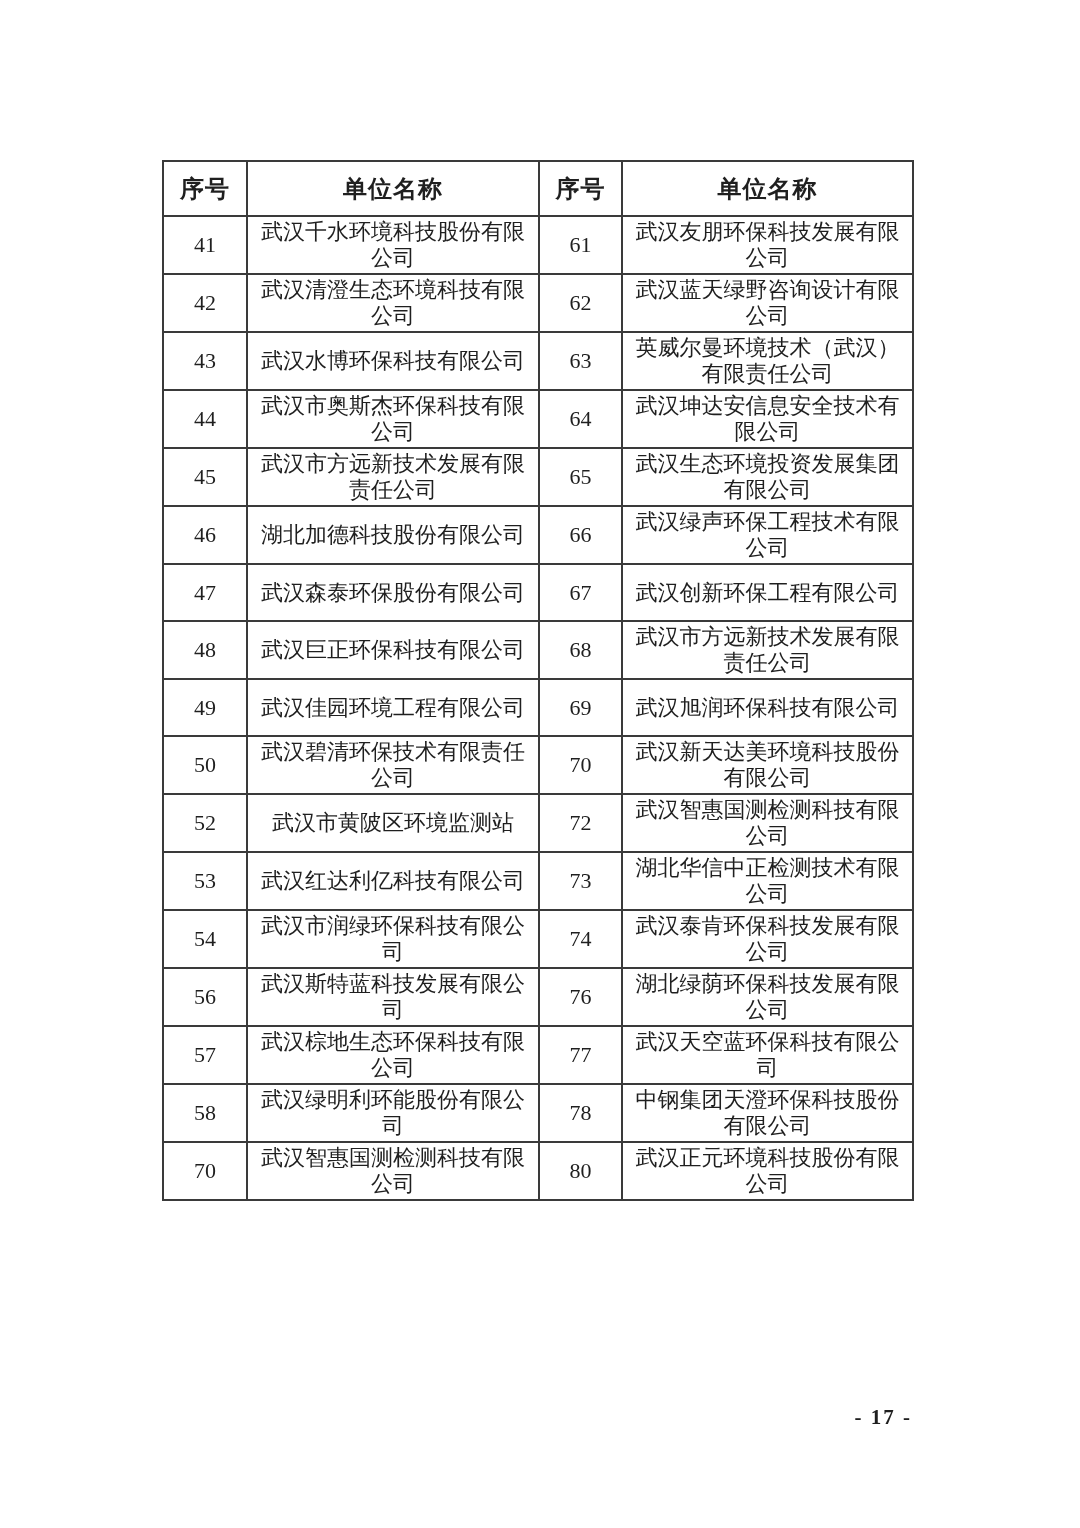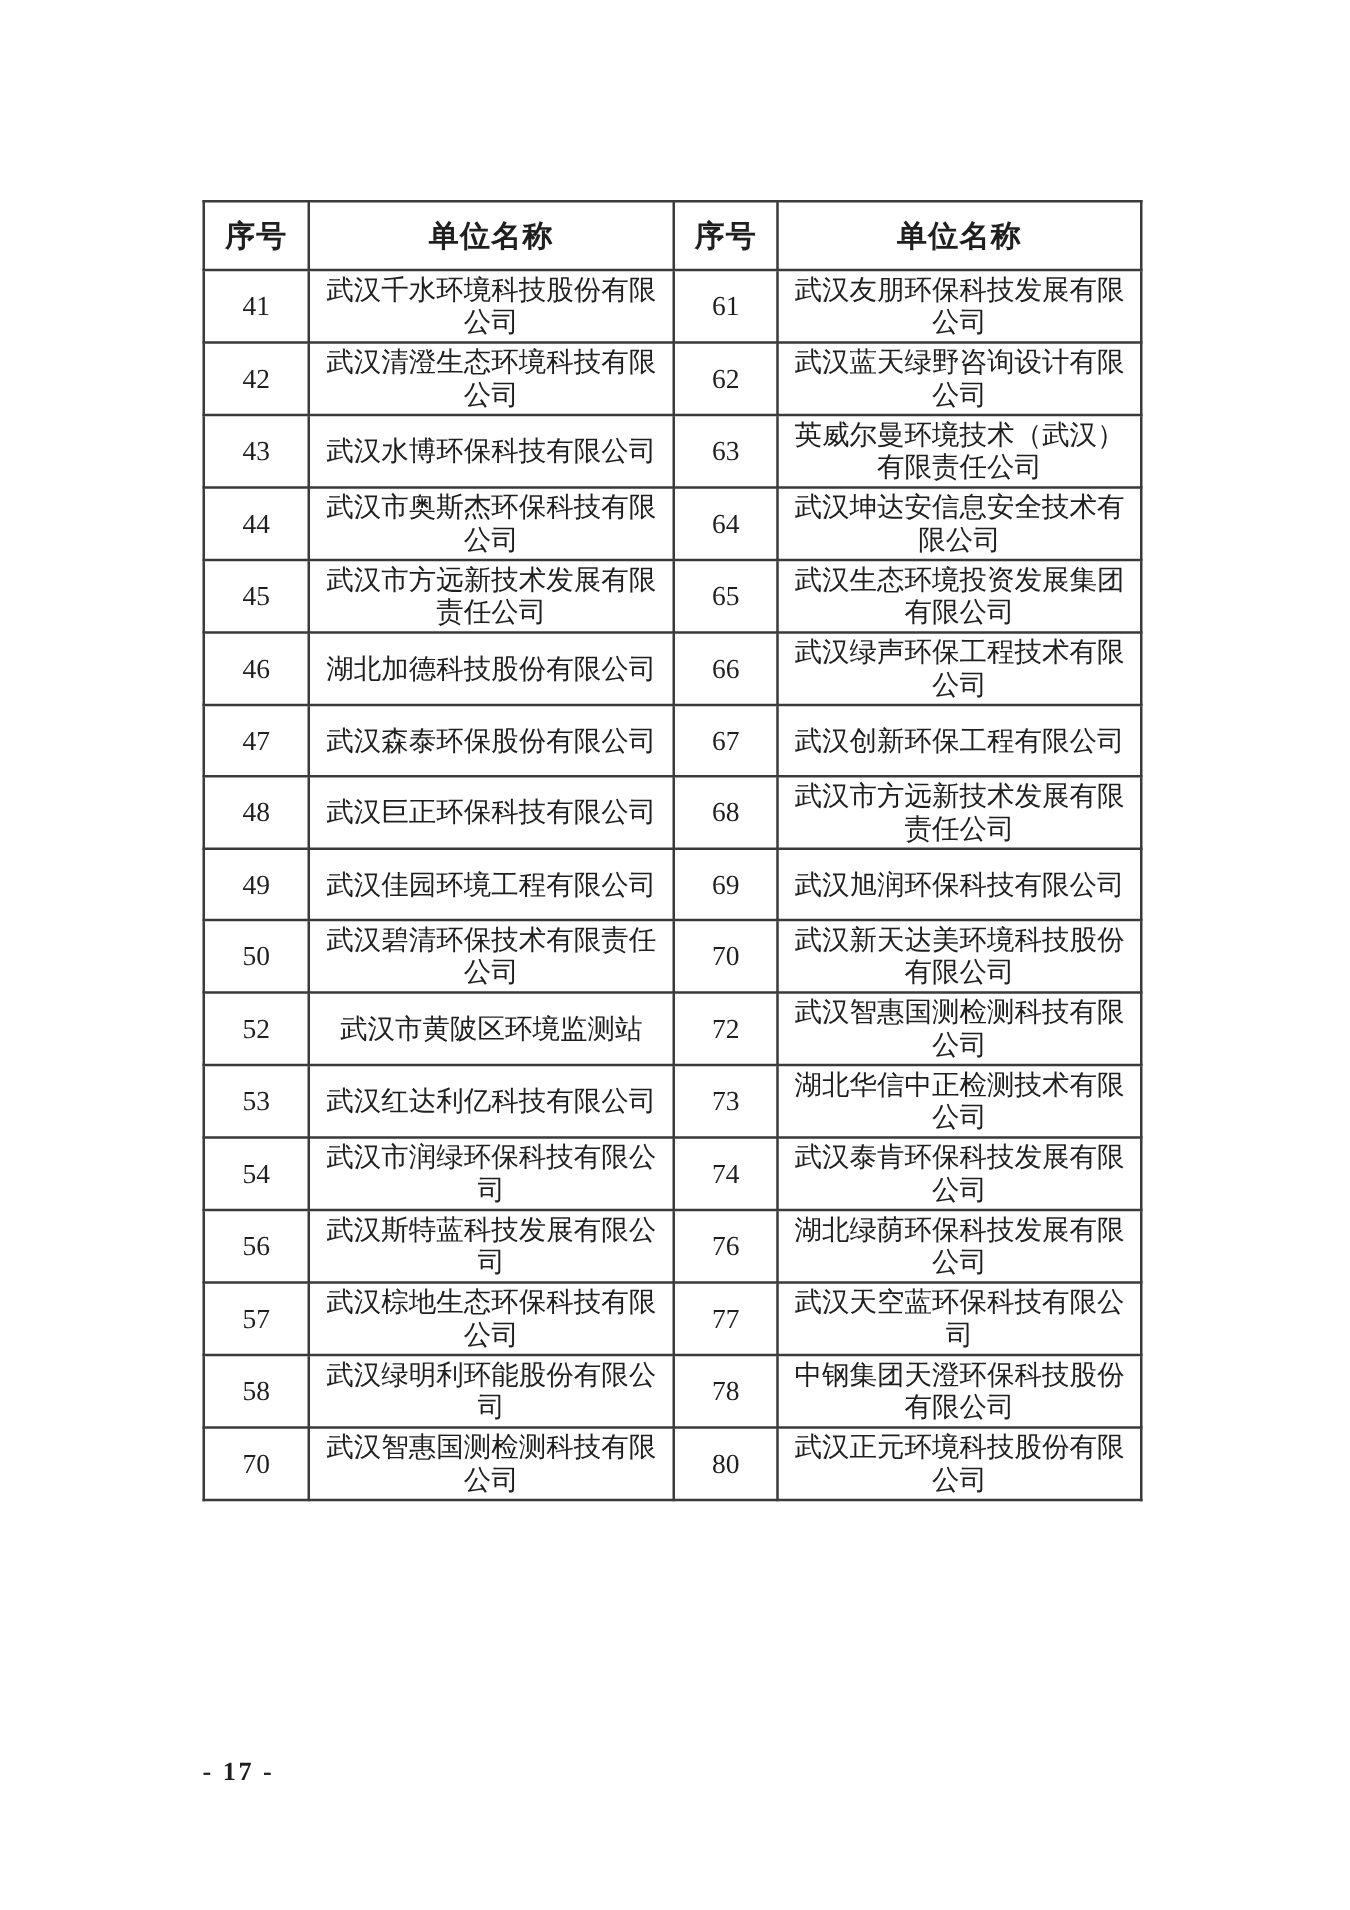--- a/index.html
+++ b/index.html
@@ -49,21 +49,21 @@
   }
   .col-serial-left  { width: 84px;  }
   .col-name-left    { width: 292px; }
   .col-serial-right { width: 83px;  }
   .col-name-right   { width: 291px; }
   .page-number {
     position: absolute;
     left: 162px;
     width: 750px;
     top: 1405px;
-    text-align: left;
+    text-align: right;
     font-size: 21px;
     font-weight: bold;
     color: #1f1f1f;
     letter-spacing: 2px;
   }
 </style>
 </head>
 <body>
 
 <div class="page">

